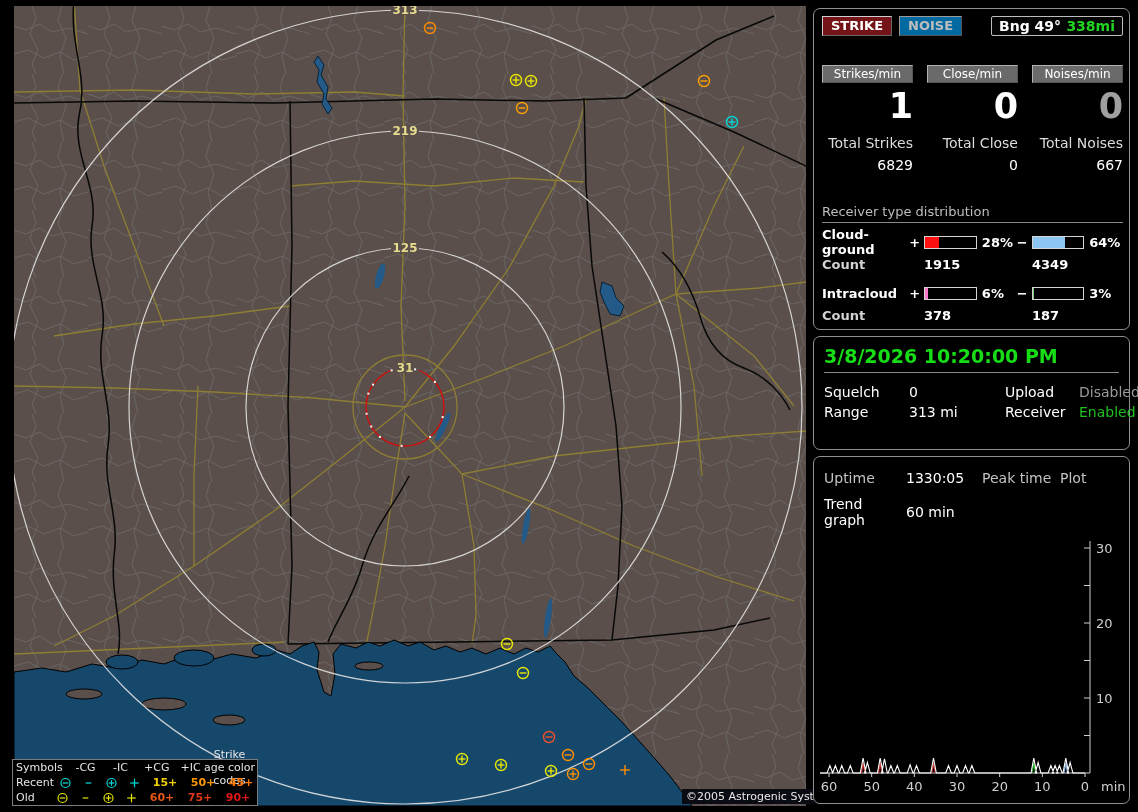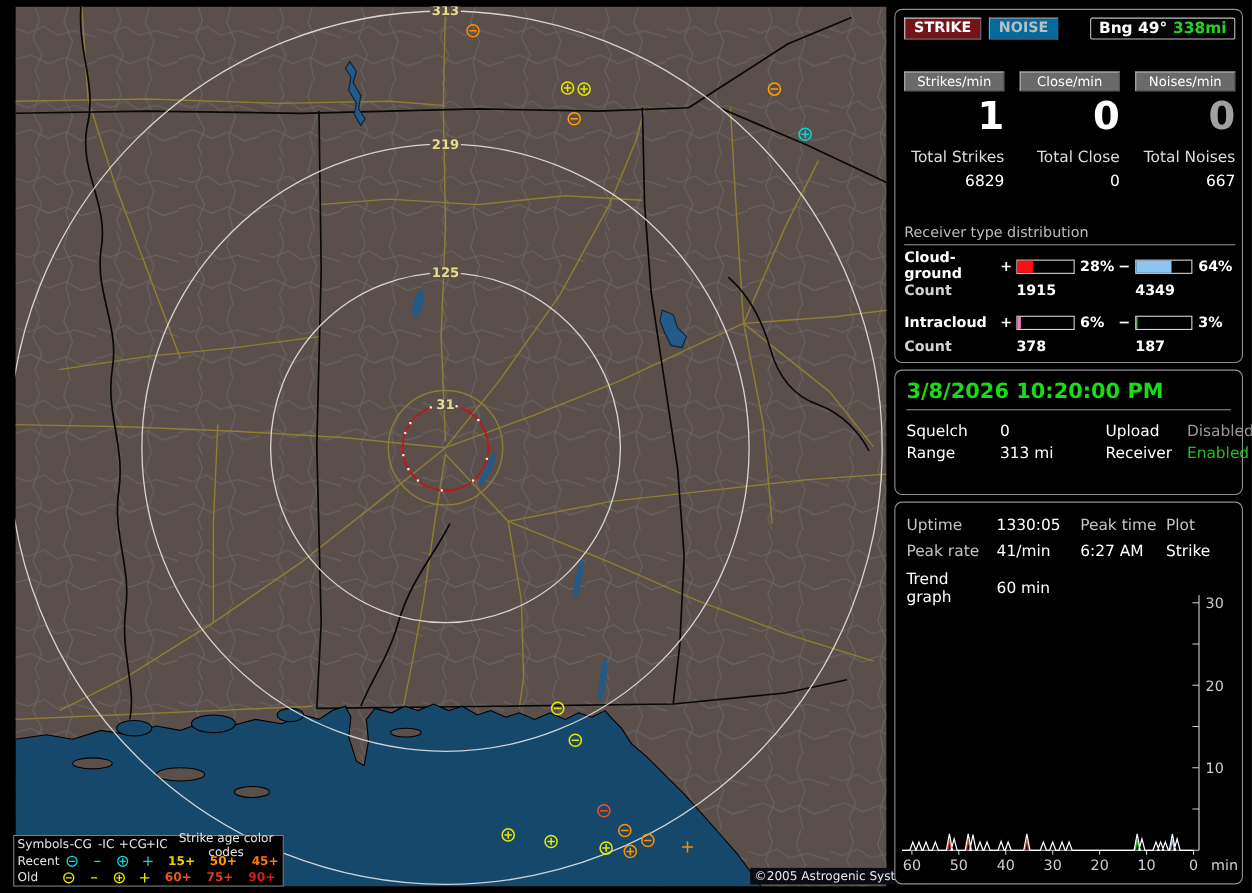--- a/index.html
+++ b/index.html
@@ -46,21 +46,21 @@
   .bot-rows{margin:9px 10px 0 10px;font-size:14px;position:relative;z-index:2;}
   .bot-row{display:grid;grid-template-columns:82px 76px 78px auto;height:23px;align-items:center;}
   .bot-row .k{color:#c3c3c3;}
   .trend-row{display:grid;grid-template-columns:82px auto;height:23px;align-items:center;margin-top:7px;}
   #trend-svg{position:absolute;left:0;top:0;width:315px;height:346px;z-index:1;}
   
   .legend{position:absolute;left:12px;top:759px;width:246px;height:47px;background:#000;
           border:1px solid #7d7d7d;box-sizing:border-box;font-size:11px;color:#e4e4e4;}
   .lg-row{display:flex;align-items:center;height:15px;}
   .lg-name{width:46px;padding-left:3px;}
-  .lg-sym{width:23px;text-align:center;}
+  .lg-sym{width:23px;text-align:center;margin-left:12px;}
   .lg-age{width:38px;text-align:center;font-weight:bold;}
   .lg-agehead{flex:1;text-align:center;}
   
   .copyright{position:absolute;left:682px;top:789px;background:#0b0b14;color:#e8e8e8;
              font-size:11px;padding:1px 4px;}
 </style>
 </head>
 <body>
 
 <div class="map">
@@ -364,26 +364,20 @@
 </div>
 
 <div class="panel" id="panel-bot">
   <div class="bot-rows">
     <div class="bot-row">
       <span class="k">Uptime</span>
       <span>1330:05</span>
       <span class="k">Peak time</span>
       <span class="k">Plot</span>
     </div>
-    <div class="bot-row">
-      <span class="k">Peak rate</span>
-      <span>41/min</span>
-      <span>6:27 AM</span>
-      <span>Strike</span>
-    </div>
     <div class="trend-row">
       <span class="k">Trend graph</span>
       <span>60 min</span>
     </div>
   </div>
   <svg id="trend-svg" viewBox="0 0 315 346">
       <line x1="276" y1="84" x2="276" y2="316" stroke="#cfcfcf" stroke-width="1"></line>
       <line x1="6" y1="316" x2="276" y2="316" stroke="#cfcfcf" stroke-width="1"></line>
       <line x1="270" y1="241" x2="276" y2="241" stroke="#cfcfcf" stroke-width="1"></line>
       <line x1="270" y1="166" x2="276" y2="166" stroke="#cfcfcf" stroke-width="1"></line>

